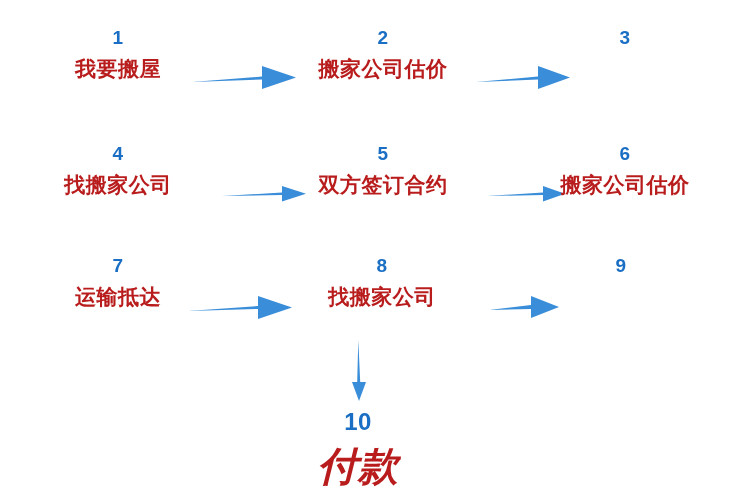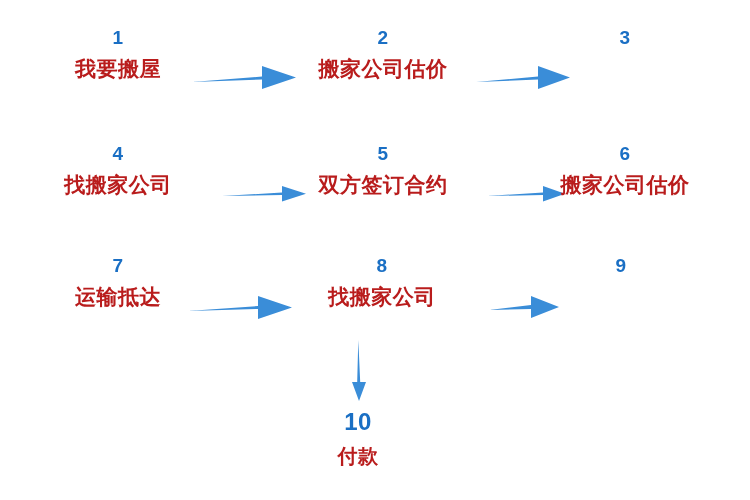--- a/index.html
+++ b/index.html
@@ -38,22 +38,23 @@
     font-weight: bold;
     color: #b91c1c;
     line-height: 1.0;
     margin-top: 11px;
     letter-spacing: 0.5px;
   }
   .node.big .node-number {
     font-size: 24px;
   }
   .node.big .node-label {
-    font-size: 20px;
+    font-size: 40px;
     margin-top: 12px;
+    font-style: italic;
   }
   .arrow {
     position: absolute;
     pointer-events: none;
   }
   .arrow svg {
     display: block;
     overflow: visible;
   }
 </style>

